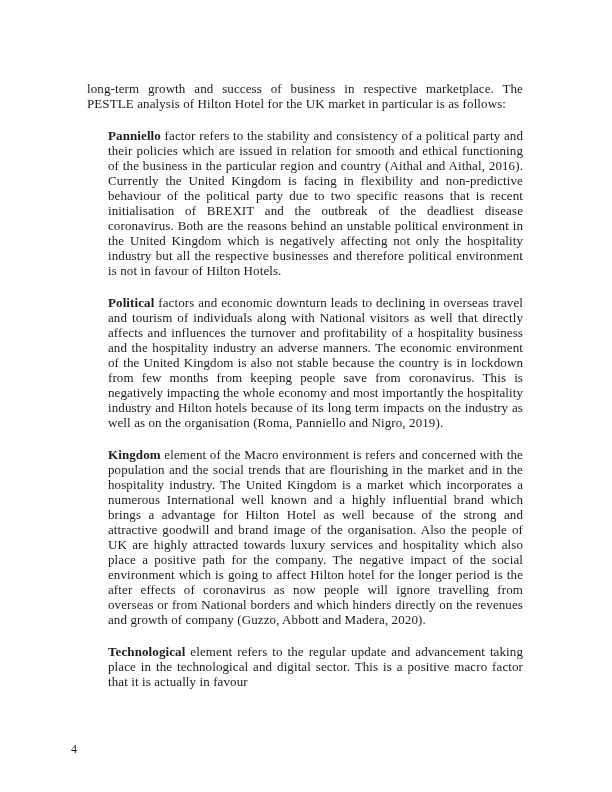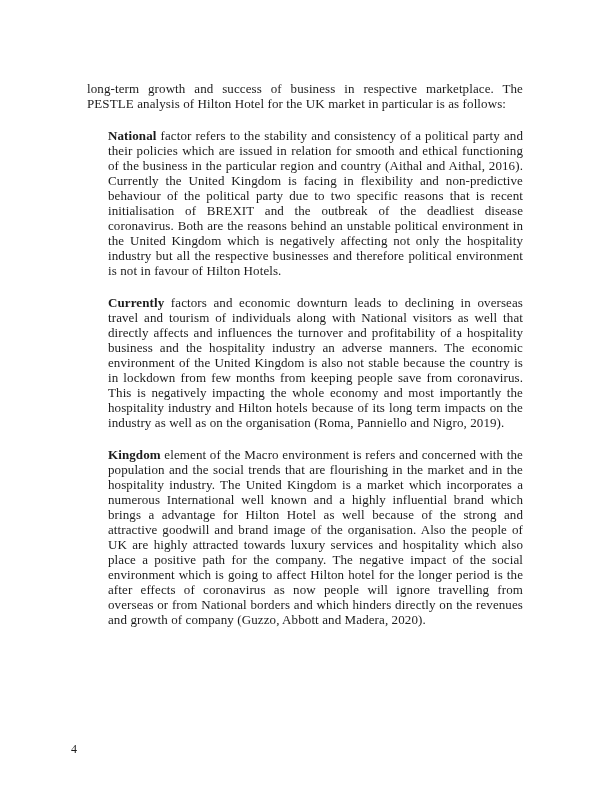--- a/index.html
+++ b/index.html
@@ -46,31 +46,35 @@
 </style>
 </head>
 <body>
 
 <div class="page">
   <div class="content">
 
     <p>long-term growth and success of business in respective marketplace. The PESTLE analysis of Hilton Hotel for the UK market in particular is as follows:</p>
 
     <p class="pestle">
-      <strong>National</strong>
+      <strong>Panniello</strong>
       <span>factor refers to the stability and consistency of a political party and their policies which are issued in relation for smooth and ethical functioning of the business in the particular region and country (Aithal and Aithal, 2016). Currently the United Kingdom is facing in flexibility and non-predictive behaviour of the political party due to two specific reasons that is recent initialisation of BREXIT and the outbreak of the deadliest disease coronavirus. Both are the reasons behind an unstable political environment in the United Kingdom which is negatively affecting not only the hospitality industry but all the respective businesses and therefore political environment is not in favour of Hilton Hotels.</span>
     </p>
 
     <p class="pestle">
-      <strong>Currently</strong>
+      <strong>Political</strong>
       <span>factors and economic downturn leads to declining in overseas travel and tourism of individuals along with National visitors as well that directly affects and influences the turnover and profitability of a hospitality business and the hospitality industry an adverse manners. The economic environment of the United Kingdom is also not stable because the country is in lockdown from few months from keeping people save from coronavirus. This is negatively impacting the whole economy and most importantly the hospitality industry and Hilton hotels because of its long term impacts on the industry as well as on the organisation (Roma,  Panniello and Nigro, 2019).</span>
     </p>
 
     <p class="pestle">
       <strong>Kingdom</strong>
       <span>element of the Macro environment is refers and concerned with the population and the social trends that are flourishing in the market and in the hospitality industry. The United Kingdom is a market which incorporates a numerous International well known and a highly influential brand which brings a advantage for Hilton Hotel as well because of the strong and attractive goodwill and brand image of the organisation. Also the people of UK are highly attracted towards luxury services and hospitality which also place a positive path for the company. The negative impact of the social environment which is going to affect Hilton hotel for the longer period is the after effects of coronavirus as now people will ignore travelling from overseas or from National borders and which hinders directly on the revenues and growth of company (Guzzo, Abbott and Madera, 2020).</span>
     </p>
 
+    <p class="pestle">
+      <strong>Technological</strong>
+      <span>element refers to the regular update and advancement taking place in the technological and digital sector. This is a positive macro factor that it is actually in favour</span>
+    </p>
 
   </div>
 
   <div class="page-number">4</div>
 </div>
 
 </body></html>

